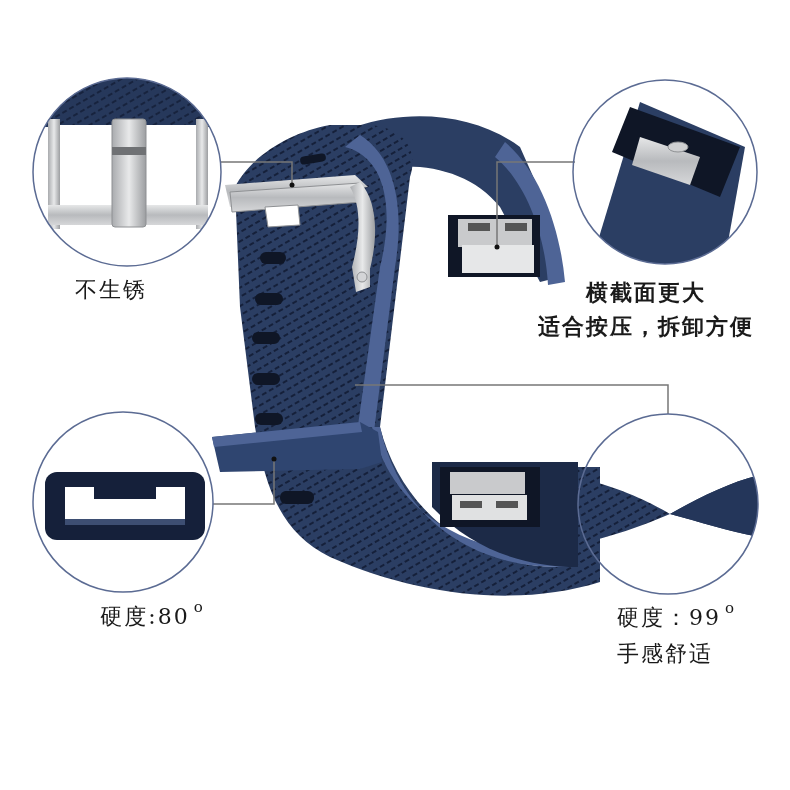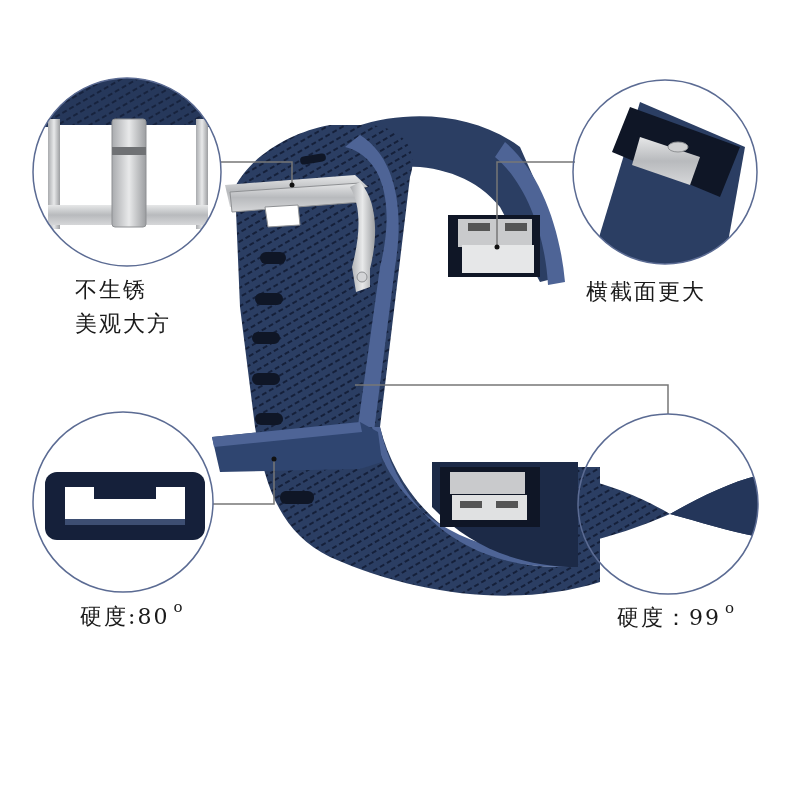--- a/index.html
+++ b/index.html
@@ -3,22 +3,22 @@
 <meta charset="utf-8">
 <style>
   html, body { margin: 0; padding: 0; background: #ffffff; }
   body { width: 790px; height: 790px; position: relative; overflow: hidden;
          font-family: "DejaVu Serif", "Liberation Serif", serif; }
   .canvas { position: absolute; left: 0; top: 7px; width: 790px; height: 790px; }
   .label { position: absolute; color: #1a1a1a; font-size: 22px; line-height: 34px;
            letter-spacing: 2px; white-space: nowrap; }
   .label .deg { font-size: 15px; position: relative; top: -12px; margin-left: 4px; }
   .lbl-left-top { left: 75px; top: 266px; }
-  .lbl-right-top { left: 526px; top: 268px; text-align: center; width: 240px; }
-  .lbl-left-bot { left: 80px; top: 593px; width: 145px; }
+  .lbl-right-top { left: 526px; top: 268px; text-align: center; width: 240px; font-weight: bold; }
+  .lbl-left-bot { left: 80px; top: 593px; text-align: center; width: 145px; }
   .lbl-left-bot .l2 { margin-left: -30px; }
   .lbl-right-bot { left: 617px; top: 594px; }
 </style>
 </head>
 <body>
 
 <div class="canvas">
   <svg width="790" height="790" viewBox="0 0 790 790">
     <defs>
       <pattern id="texture" width="8" height="8" patternUnits="userSpaceOnUse" patternTransform="rotate(-30)">
@@ -146,31 +146,32 @@
         <path d="M575 470 C 620 480, 650 495, 670 507 C 700 490, 730 475, 760 468 L 760 530 C 730 525, 700 515, 670 507 C 640 520, 610 530, 575 538 Z" fill="url(#texture)"></path>
         <path d="M670 507 C 700 490, 730 475, 760 468 L 760 530 C 730 525, 700 515, 670 507 Z" fill="#24365a"></path>
       </g>
       <circle cx="668" cy="497" r="90" fill="none" stroke="#5b6b93" stroke-width="1.5"></circle>
     </g>
   </svg>
 
   
   <div class="label lbl-left-top">
     <div>不生锈</div>
-    <div>美观大方</div>
   </div>
 
   <div class="label lbl-right-top">
     <div>横截面更大</div>
+    <div>适合按压，拆卸方便</div>
   </div>
 
   <div class="label lbl-left-bot">
     <div>
       <span>硬度:80</span><span class="deg">o</span>
     </div>
   </div>
 
   <div class="label lbl-right-bot">
     <div>
       <span>硬度：99</span><span class="deg">o</span>
     </div>
+    <div>手感舒适</div>
   </div>
 </div>
 
 </body></html>

